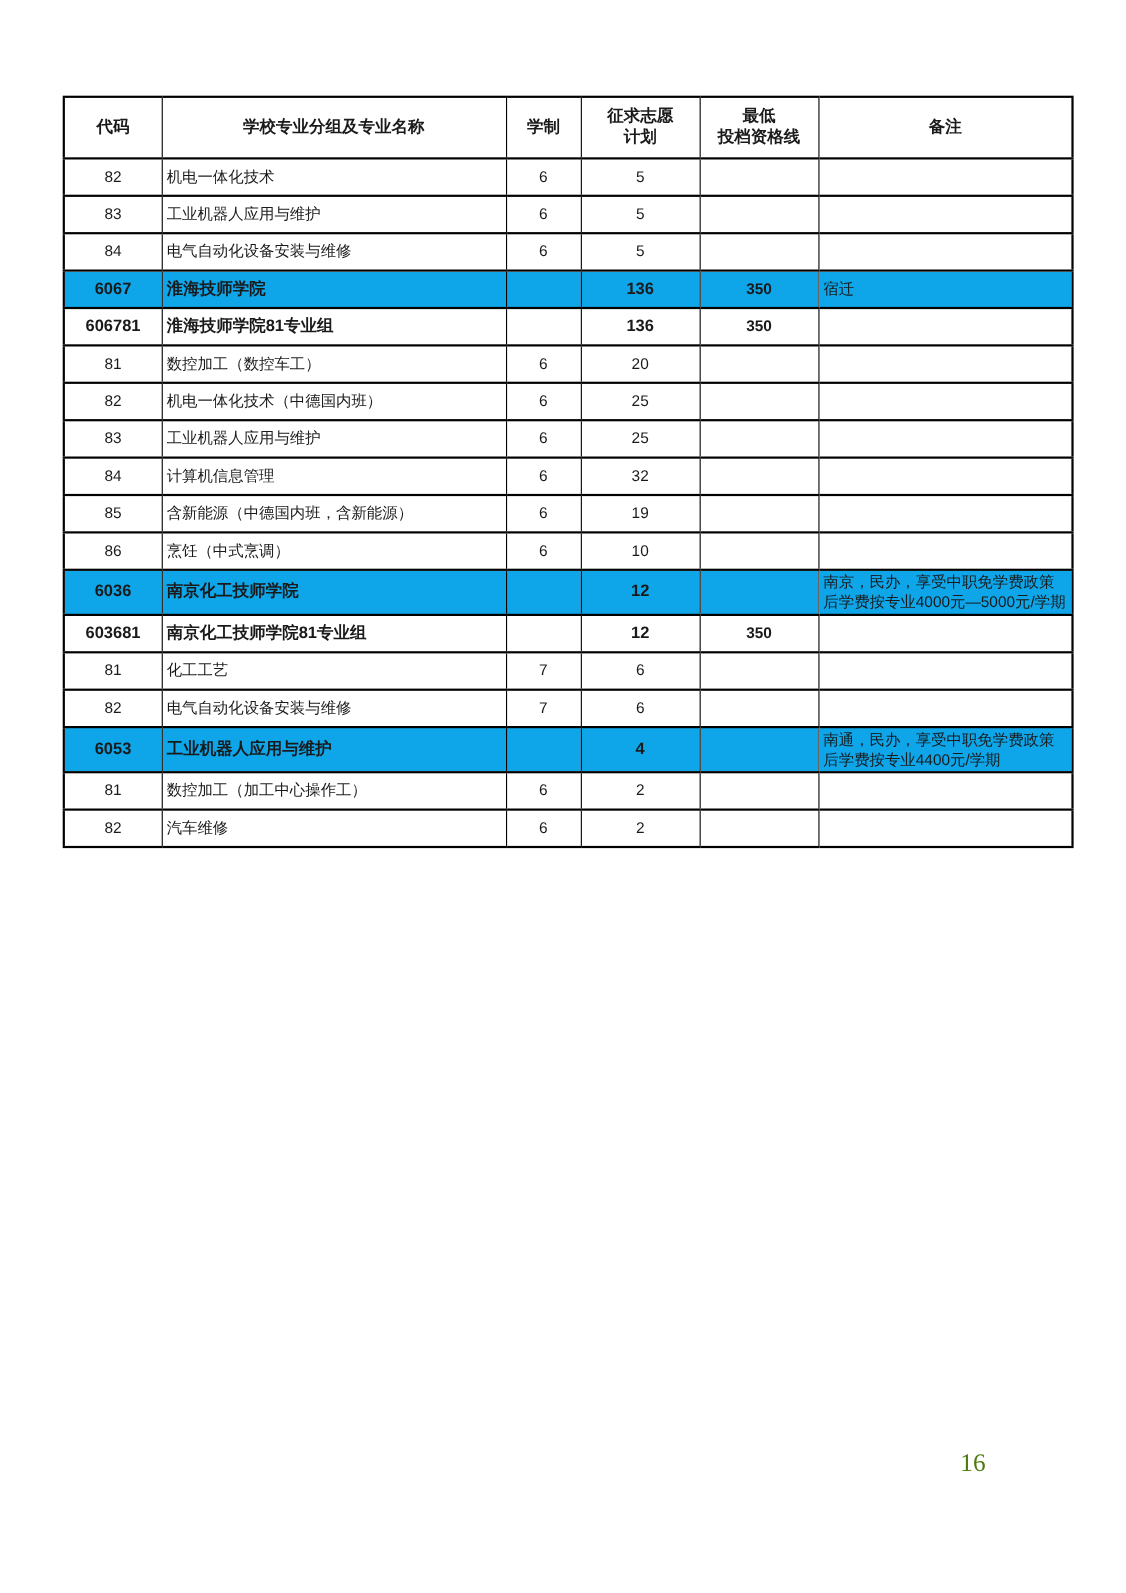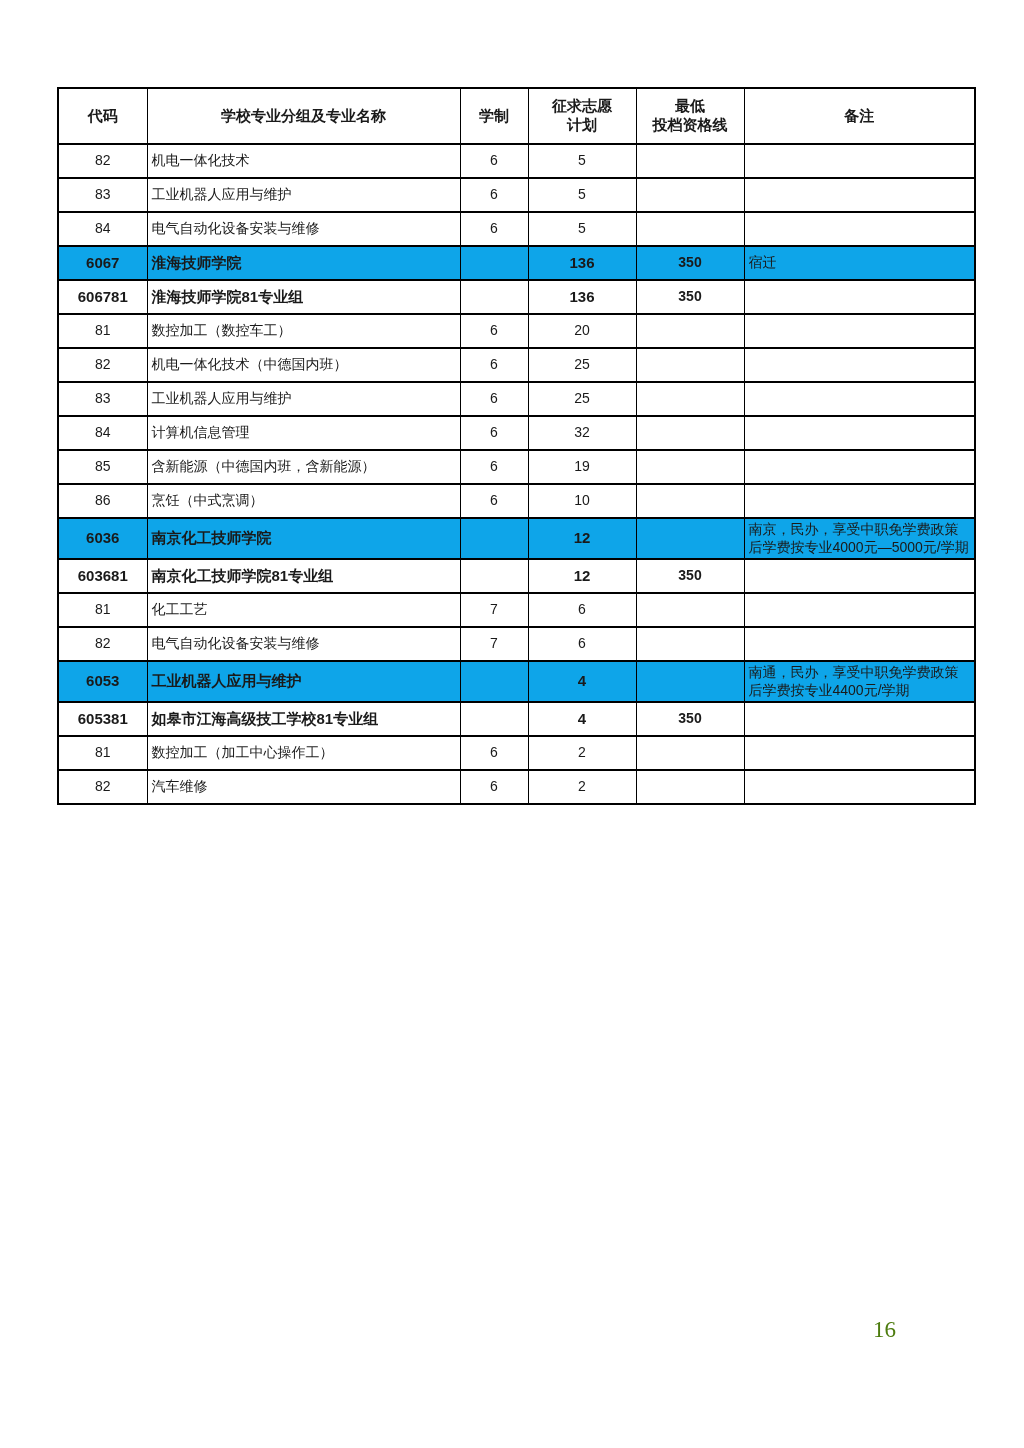--- a/index.html
+++ b/index.html
@@ -212,28 +212,20 @@
       <td class="col-remark"></td>
     </tr>
         <tr class="row-school">
       <td class="col-code">6053</td>
       <td class="col-name">工业机器人应用与维护</td>
       <td class="col-duration"></td>
       <td class="col-plan">4</td>
       <td class="col-line"></td>
       <td class="col-remark">南通，民办，享受中职免学费政策后学费按专业4400元/学期</td>
     </tr>
-        <tr class="row-group">
-      <td class="col-code">605381</td>
-      <td class="col-name">如皋市江海高级技工学校81专业组</td>
-      <td class="col-duration"></td>
-      <td class="col-plan">4</td>
-      <td class="col-line">350</td>
-      <td class="col-remark"></td>
-    </tr>
         <tr class="row-major">
       <td class="col-code">81</td>
       <td class="col-name">数控加工（加工中心操作工）</td>
       <td class="col-duration">6</td>
       <td class="col-plan">2</td>
       <td class="col-line"></td>
       <td class="col-remark"></td>
     </tr>
         <tr class="row-major">
       <td class="col-code">82</td>

